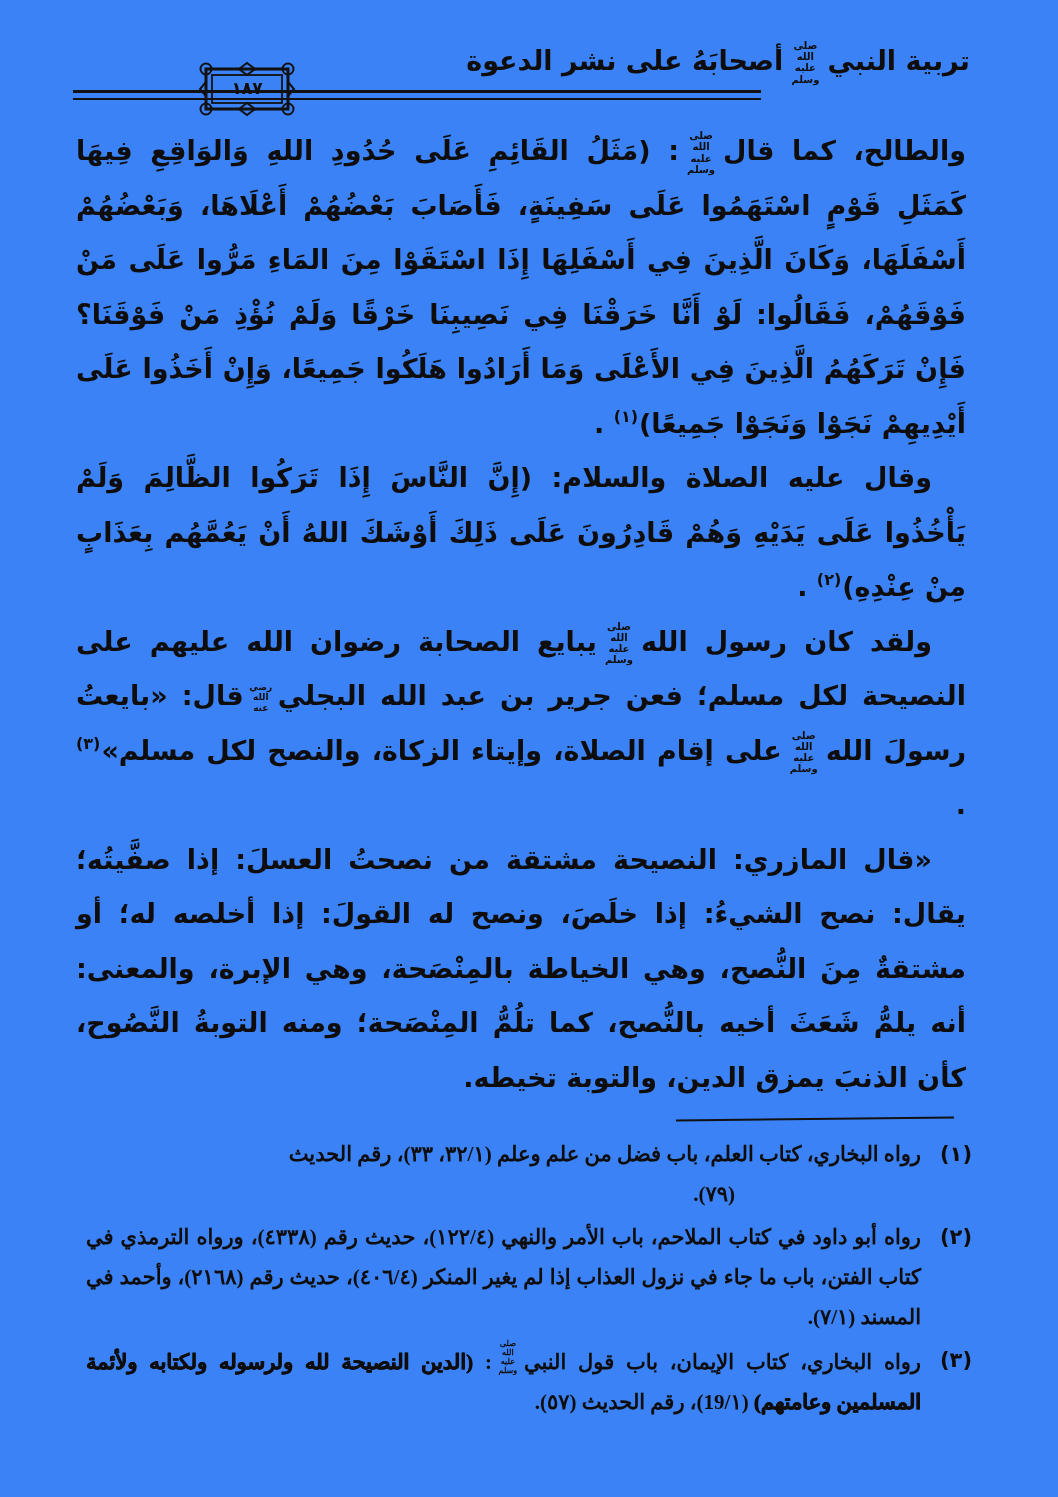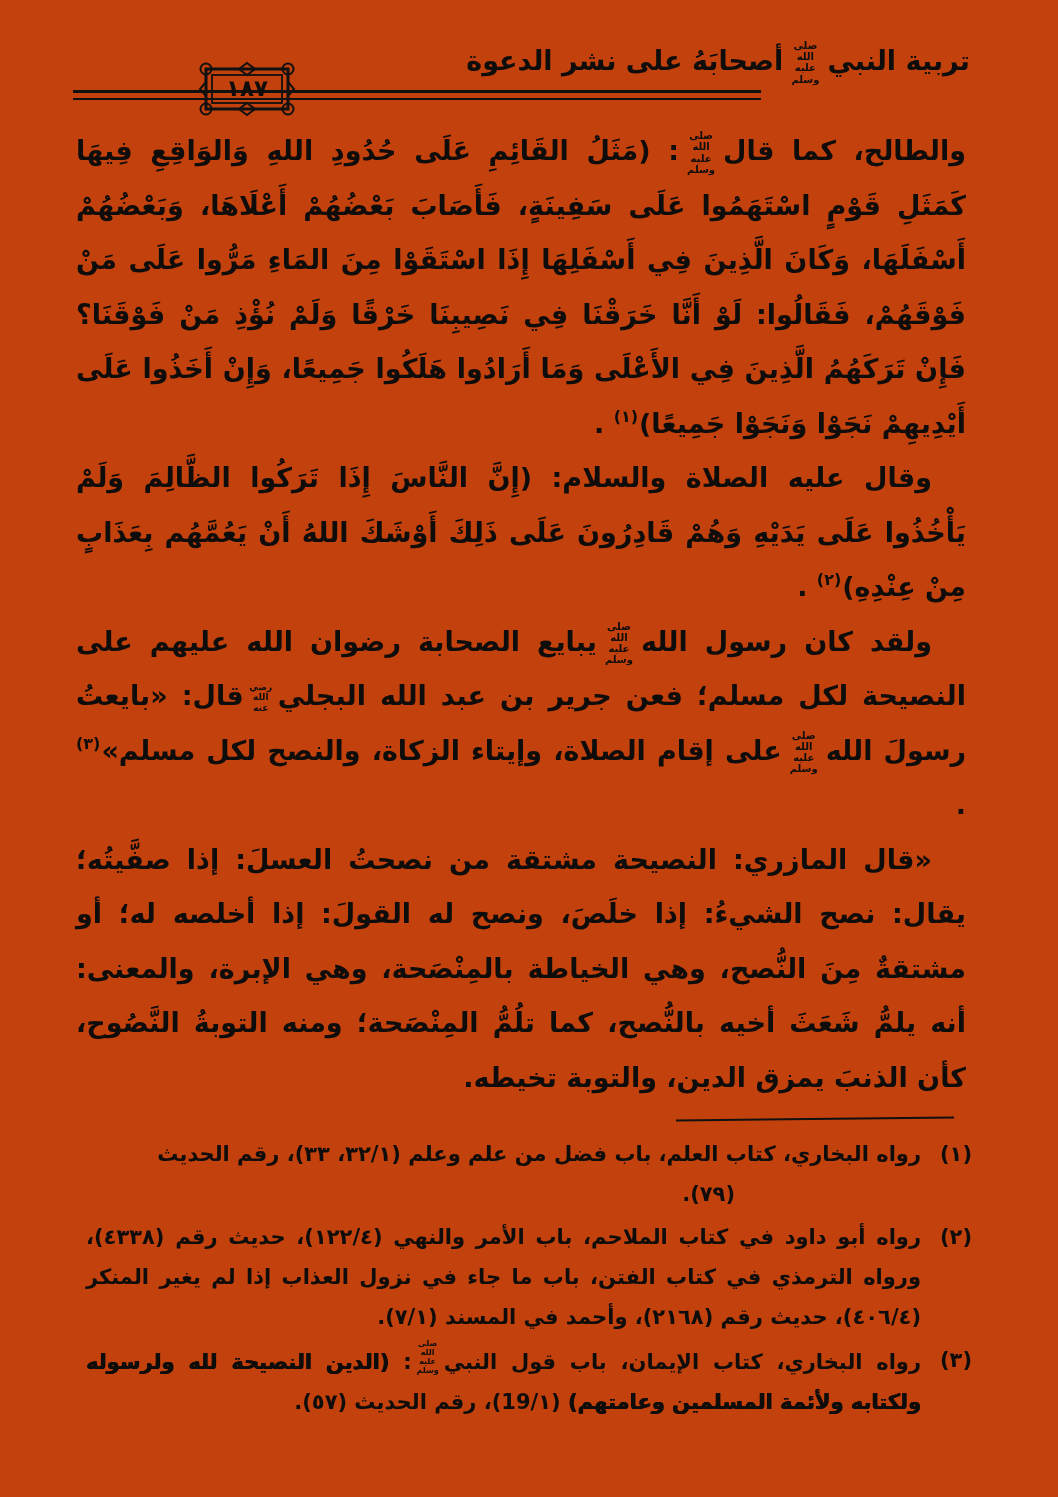--- a/index.html
+++ b/index.html
@@ -2,42 +2,42 @@
 <html lang="ar" dir="rtl"><head>
 <meta charset="utf-8">
 <style>
   html,body{margin:0;padding:0;}
   body{
     width:1058px;height:1497px;position:relative;
     background:#e9e9e6;
     font-family:"DejaVu Sans", sans-serif;
   }
   .page{
-    position:absolute;inset:0;background:#c2410c;color:#0e0d0b;
+    position:absolute;inset:0;background:#3b82f6;color:#0e0d0b;
     direction:rtl;overflow:hidden;
   }
   
   .hdr-title{
     position:absolute;top:40px;right:88px;
     font-size:27px;font-weight:700;letter-spacing:0;
     white-space:nowrap;
   }
   .dbl-rule{
     position:absolute;height:5px;
     border-top:3px solid #111;border-bottom:2px solid #111;
   }
   .rule-long{top:90px;left:73px;width:688px;}
   .rule-short{top:90px;left:148px;width:48px;}
   .page-badge{
     position:absolute;top:56px;left:196px;width:102px;height:66px;
   }
   .page-badge svg{position:absolute;inset:0;}
   .page-badge .num{
     position:absolute;inset:0;display:flex;align-items:center;justify-content:center;
-    font-size:23px;font-weight:700;padding-bottom:2px;
+    font-size:17px;font-weight:700;padding-bottom:2px;
   }
   
   .body-text{
     position:absolute;top:124px;right:92px;left:76px;
     font-size:27px;font-weight:700;line-height:54.5px;
     text-align:justify;
   }
   .para{margin:0;}
   .para.indent{text-indent:34px;}
   .fnref{
@@ -55,21 +55,21 @@
     position:absolute;top:1118px;right:86px;left:86px;
     font-size:21px;font-weight:700;line-height:40px;text-align:justify;
   }
   .fn-sep{
     width:278px;height:0;border-top:2.5px solid #111;
     margin:0 18px 14px auto;
     transform:rotate(-0.6deg);
   }
   .fn{display:flex;gap:9px;margin-bottom:3px;}
   .fn-marker{flex:0 0 auto;width:42px;}
-  .fn-body{flex:1 1 auto;}
+  .fn-body{flex:1 1 auto;font-family:Liberation Serif, serif;}
   .fn-line-num{padding-left:0;padding-right:186px;text-align:right;}
   .fn-cont{margin-right:-51px;}
   .b{text-shadow:0.5px 0 0 currentColor, -0.3px 0 0 currentColor;}
   .hon.fn-hon{width:26px;font-size:8px;vertical-align:-4px;}
 </style>
 </head>
 <body>
 
 <div class="page">
 

